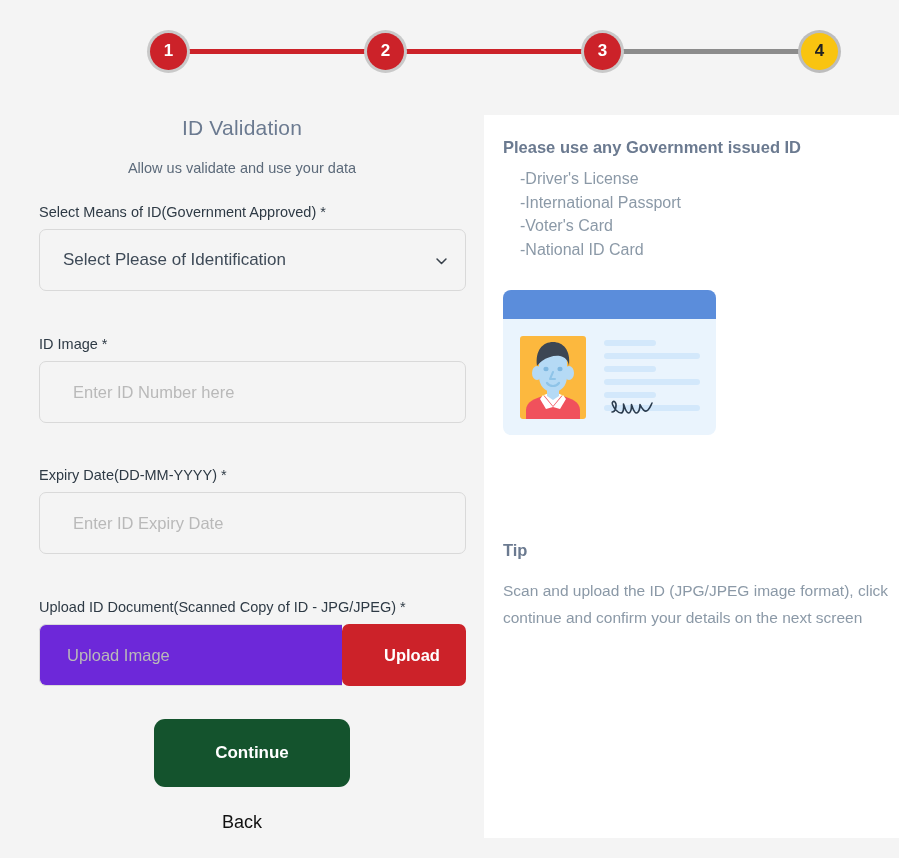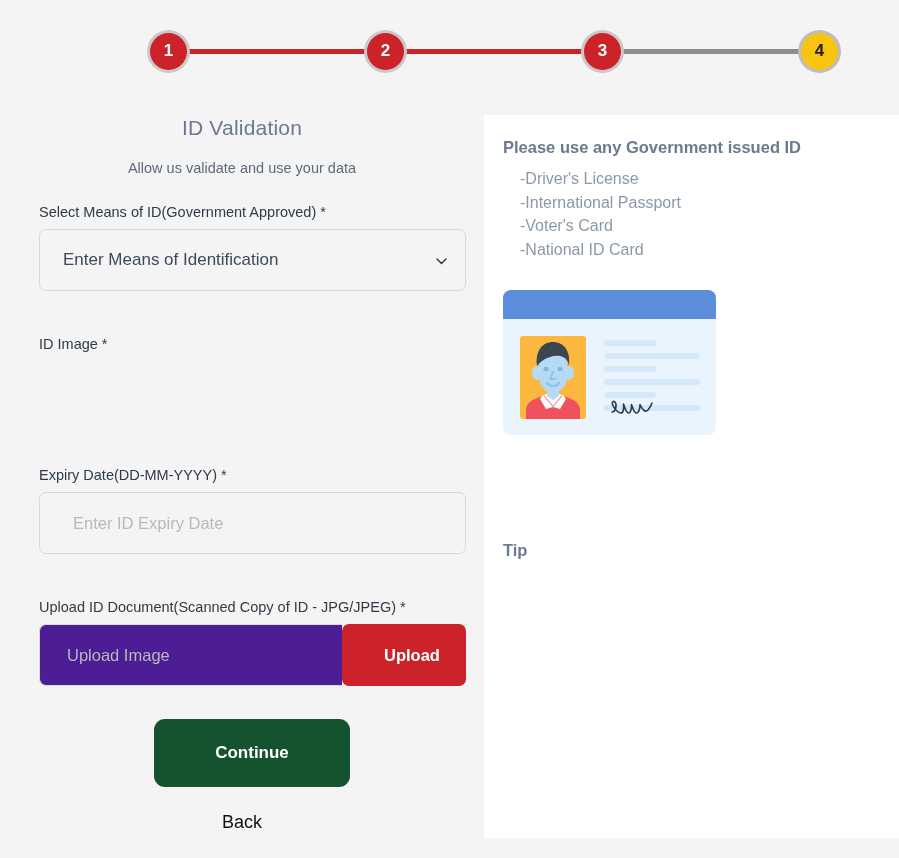--- a/index.html
+++ b/index.html
@@ -156,21 +156,21 @@
 
   .upload-row {
     width: 427px;
     height: 62px;
     display: flex;
     align-items: stretch;
     border-radius: 7px;
   }
   .upload-left {
     flex: 1 1 auto;
-    background: #4c1d95;
+    background: #6d28d9;
     border: 1px solid #dadada;
     border-right: none;
     border-radius: 7px 0 0 7px;
     display: flex;
     align-items: center;
     text-align: right;
   }
   .upload-left .ph {
     font-size: 16.5px;
     color: #b9b9b9;
@@ -321,31 +321,34 @@
 <div class="content">
 
   <div class="left-col">
 
     <h1 class="form-title">ID Validation</h1>
     <p class="form-sub">Allow us validate and use your data</p>
 
     <div class="field" id="f-means">
       <label class="field-label">Select Means of ID(Government Approved) *</label>
       <div class="control">
-        <span class="sel-val">Enter Means of Identification</span>
+        <span class="sel-val">Select Please of Identification</span>
         <span class="chev">
           <svg viewBox="0 0 16 16" width="13" height="13">
             <path d="M2.5 5.5 L8 11 L13.5 5.5" fill="none" stroke="#39424c" stroke-width="1.9" stroke-linecap="round" stroke-linejoin="round"></path>
           </svg>
         </span>
       </div>
     </div>
 
     <div class="field" id="f-idnum">
       <label class="field-label">ID Image *</label>
+      <div class="control">
+        <span class="ph">Enter ID Number here</span>
+      </div>
     </div>
 
     <div class="field" id="f-expiry">
       <label class="field-label">Expiry Date(DD-MM-YYYY) *</label>
       <div class="control">
         <span class="ph">Enter ID Expiry Date</span>
       </div>
     </div>
 
     <div class="field" id="f-upload">
@@ -413,15 +416,16 @@
       </div>
 
       <div class="idcard-sig">
         <svg viewBox="0 0 60 24" width="60" height="24">
           <path d="M6 17 C10 17 11 9 9 7 C7.5 5.6 5.5 7 6.5 9.5 C8 13.5 12 18 15 18 C17.5 18 18 13 17.5 9 C19 13 20 18 22.5 18 C25 18 25.5 13 25.5 9.5 C27 13.5 28 18 30.5 18 C33 18 34 13 34 9.5 C36 14 39 18 42 15 C44 13 45 10 46 8" fill="none" stroke="#2b3c4e" stroke-width="1.6" stroke-linecap="round" stroke-linejoin="round"></path>
         </svg>
       </div>
     </div>
 
     <div class="tip-title">Tip</div>
+    <div class="tip-body">Scan and upload the ID (JPG/JPEG image format), click continue and confirm your details on the next screen</div>
   </div>
 
 </div>
 
 </body></html>

